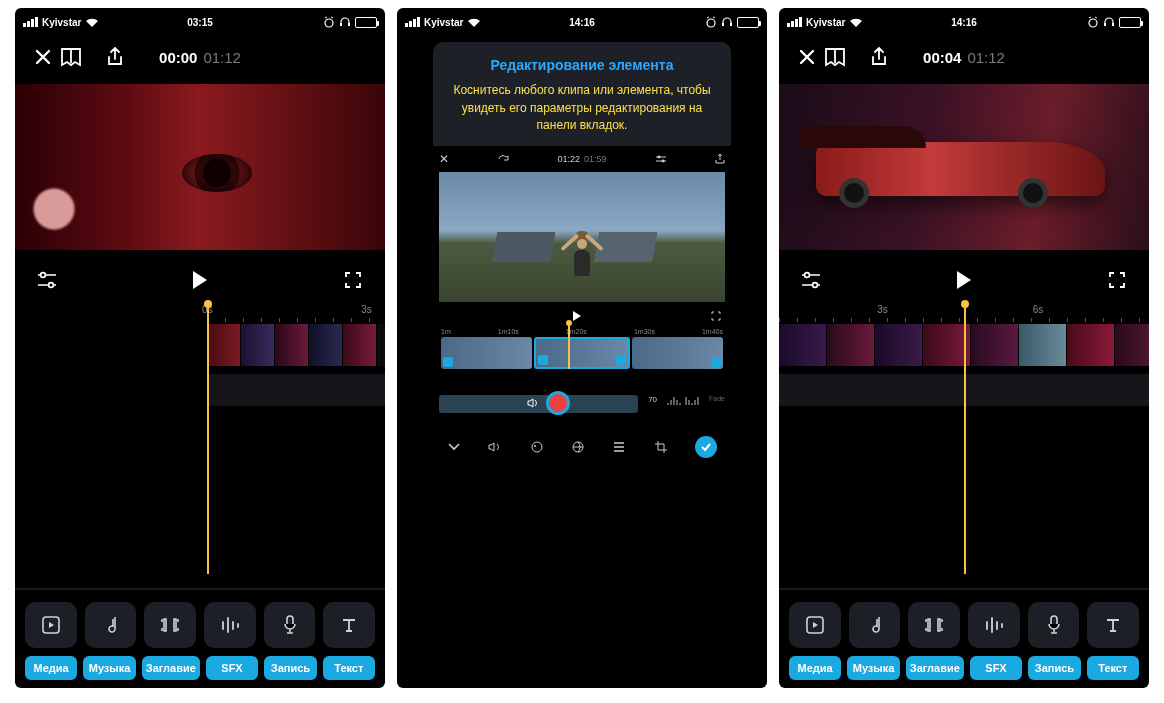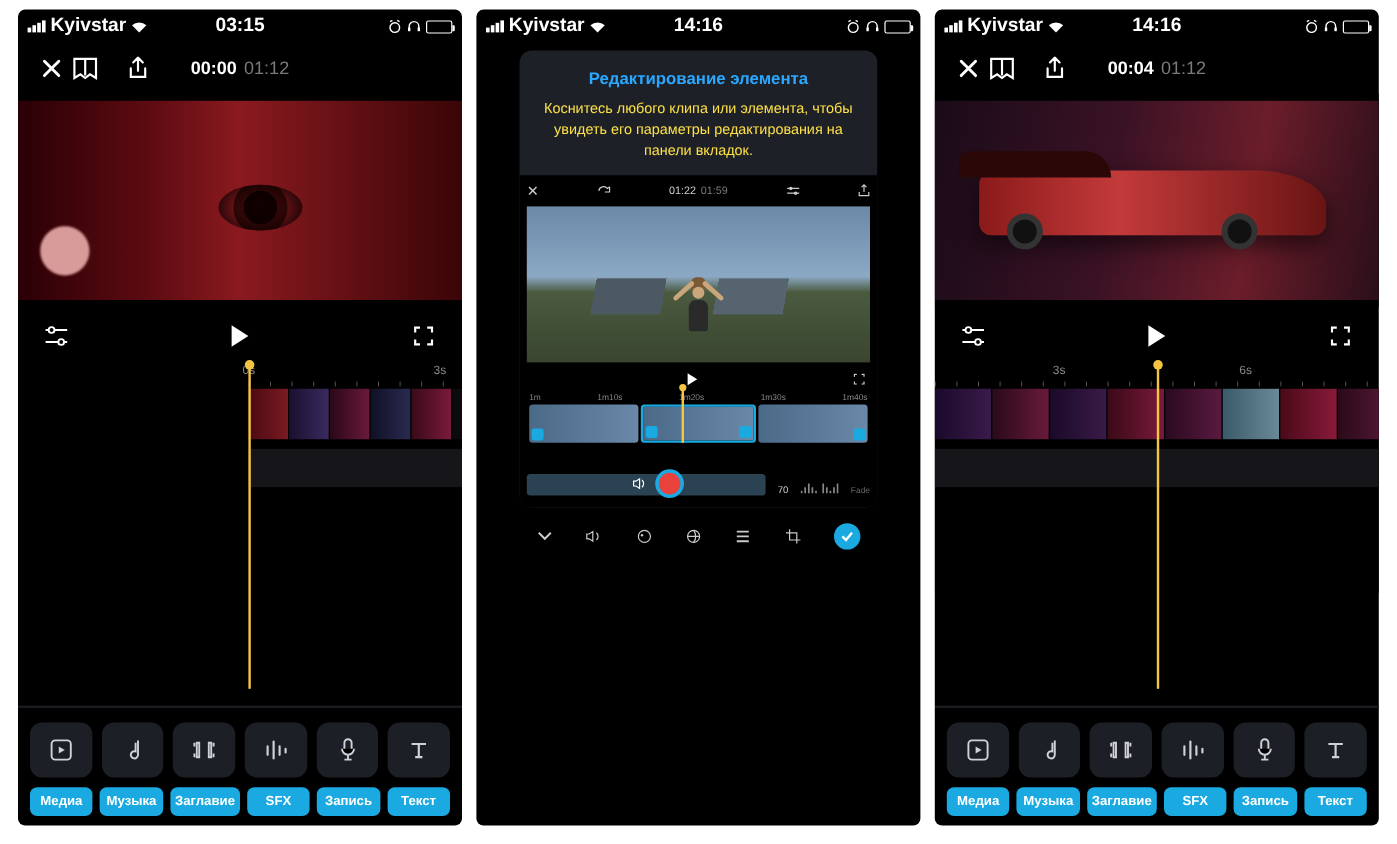--- a/index.html
+++ b/index.html
@@ -31,21 +31,21 @@
     flex-direction: column;
     position: relative;
   }
   
   .statusbar {
     height: 28px;
     display: flex;
     align-items: center;
     justify-content: space-between;
     padding: 0 8px;
-    font-size: 16px;
+    font-size: 10px;
     font-weight: 600;
   }
   .sb-left, .sb-right { display: flex; align-items: center; gap: 4px; }
   .sb-center { position: absolute; left: 50%; transform: translateX(-50%); }
   .bars { display: inline-flex; align-items: flex-end; gap: 1px; }
   .bars i { width: 3px; background: #fff; display: inline-block; }
   .bars i:nth-child(1){height:4px}.bars i:nth-child(2){height:6px}.bars i:nth-child(3){height:8px}.bars i:nth-child(4){height:10px}
   .battery { width: 22px; height: 11px; border:1px solid #fff; border-radius: 2px; position: relative; }
   .battery::after{content:"";position:absolute;right:-3px;top:3px;width:2px;height:5px;background:#fff;border-radius:0 1px 1px 0;}
   .battery-fill{height:100%;width:70%;background:#fff;}
@@ -202,21 +202,21 @@
   }
   .mini-ctrl{display:flex;justify-content:space-between;align-items:center;height:20px;padding:0 4px;}
   .mini-ctrl .p{width:0;height:0;border-left:8px solid #fff;border-top:5px solid transparent;border-bottom:5px solid transparent;margin:0 auto;}
   .mini-ruler{display:flex;justify-content:space-between;font-size:7px;color:#888;padding:2px 2px 0;}
   .mini-track{height:32px;display:flex;gap:2px;margin-top:2px;position:relative;padding:0 2px;}
   .mclip{flex:1;background:linear-gradient(90deg,#4a6a88,#6a88a8);border-radius:3px;position:relative;}
   .mclip.sel{border:2px solid #1aa9e0;}
   .mclip .me{position:absolute;bottom:2px;width:10px;height:10px;background:#1aa9e0;border-radius:2px;}
   .mini-phead{position:absolute;top:-14px;bottom:0;left:45%;width:2px;background:#f5c542;}
   .mini-phead::before{content:"";position:absolute;top:-3px;left:-2px;width:6px;height:6px;background:#f5c542;border-radius:50%;}
-  .mini-bot{margin-top:26px;display:flex;align-items:flex-end;gap:10px;font-size:8px;}
+  .mini-bot{margin-top:26px;display:flex;align-items:flex-start;gap:10px;font-size:8px;}
   .mslider{flex:1;height:18px;background:#2a4252;border-radius:3px;position:relative;}
   .mslider .orb{position:absolute;right:34%;top:-4px;width:24px;height:24px;background:#e9413c;border:3px solid #1aa9e0;border-radius:50%;}
   .mslider .sicon{position:absolute;left:44%;top:3px;color:#fff;}
   .mwave{display:flex;gap:4px;color:#888;}
   .tut-footer{display:flex;justify-content:space-around;align-items:center;height:36px;background:#000;margin:0 36px;border-radius:0 0 10px 10px;}
   .tut-footer .chk{width:22px;height:22px;background:#1aa9e0;border-radius:50%;display:flex;align-items:center;justify-content:center;}
 
   svg { display:block; }
 </style>
 </head>

